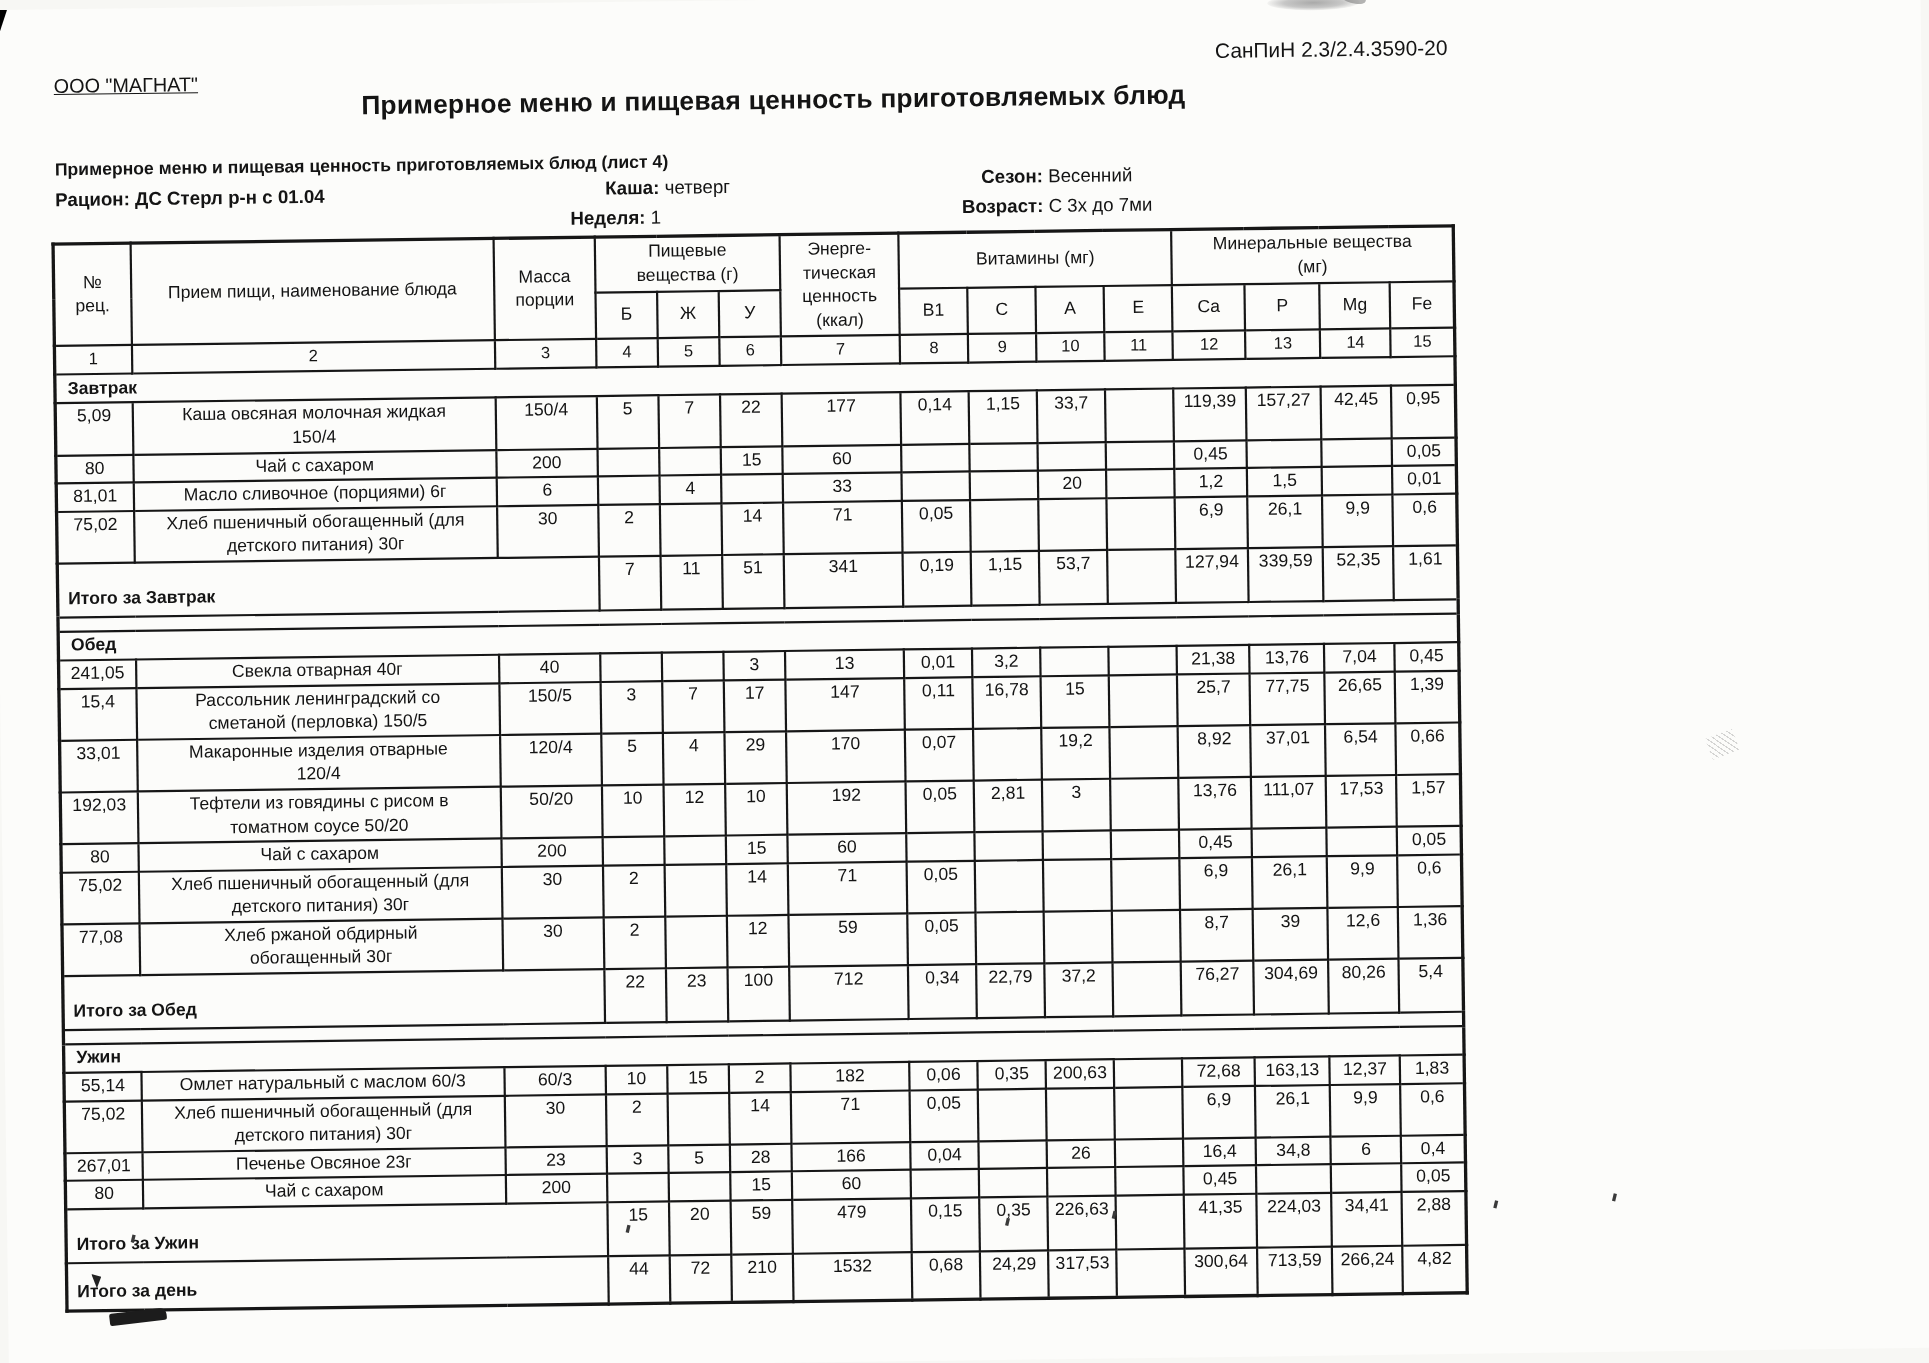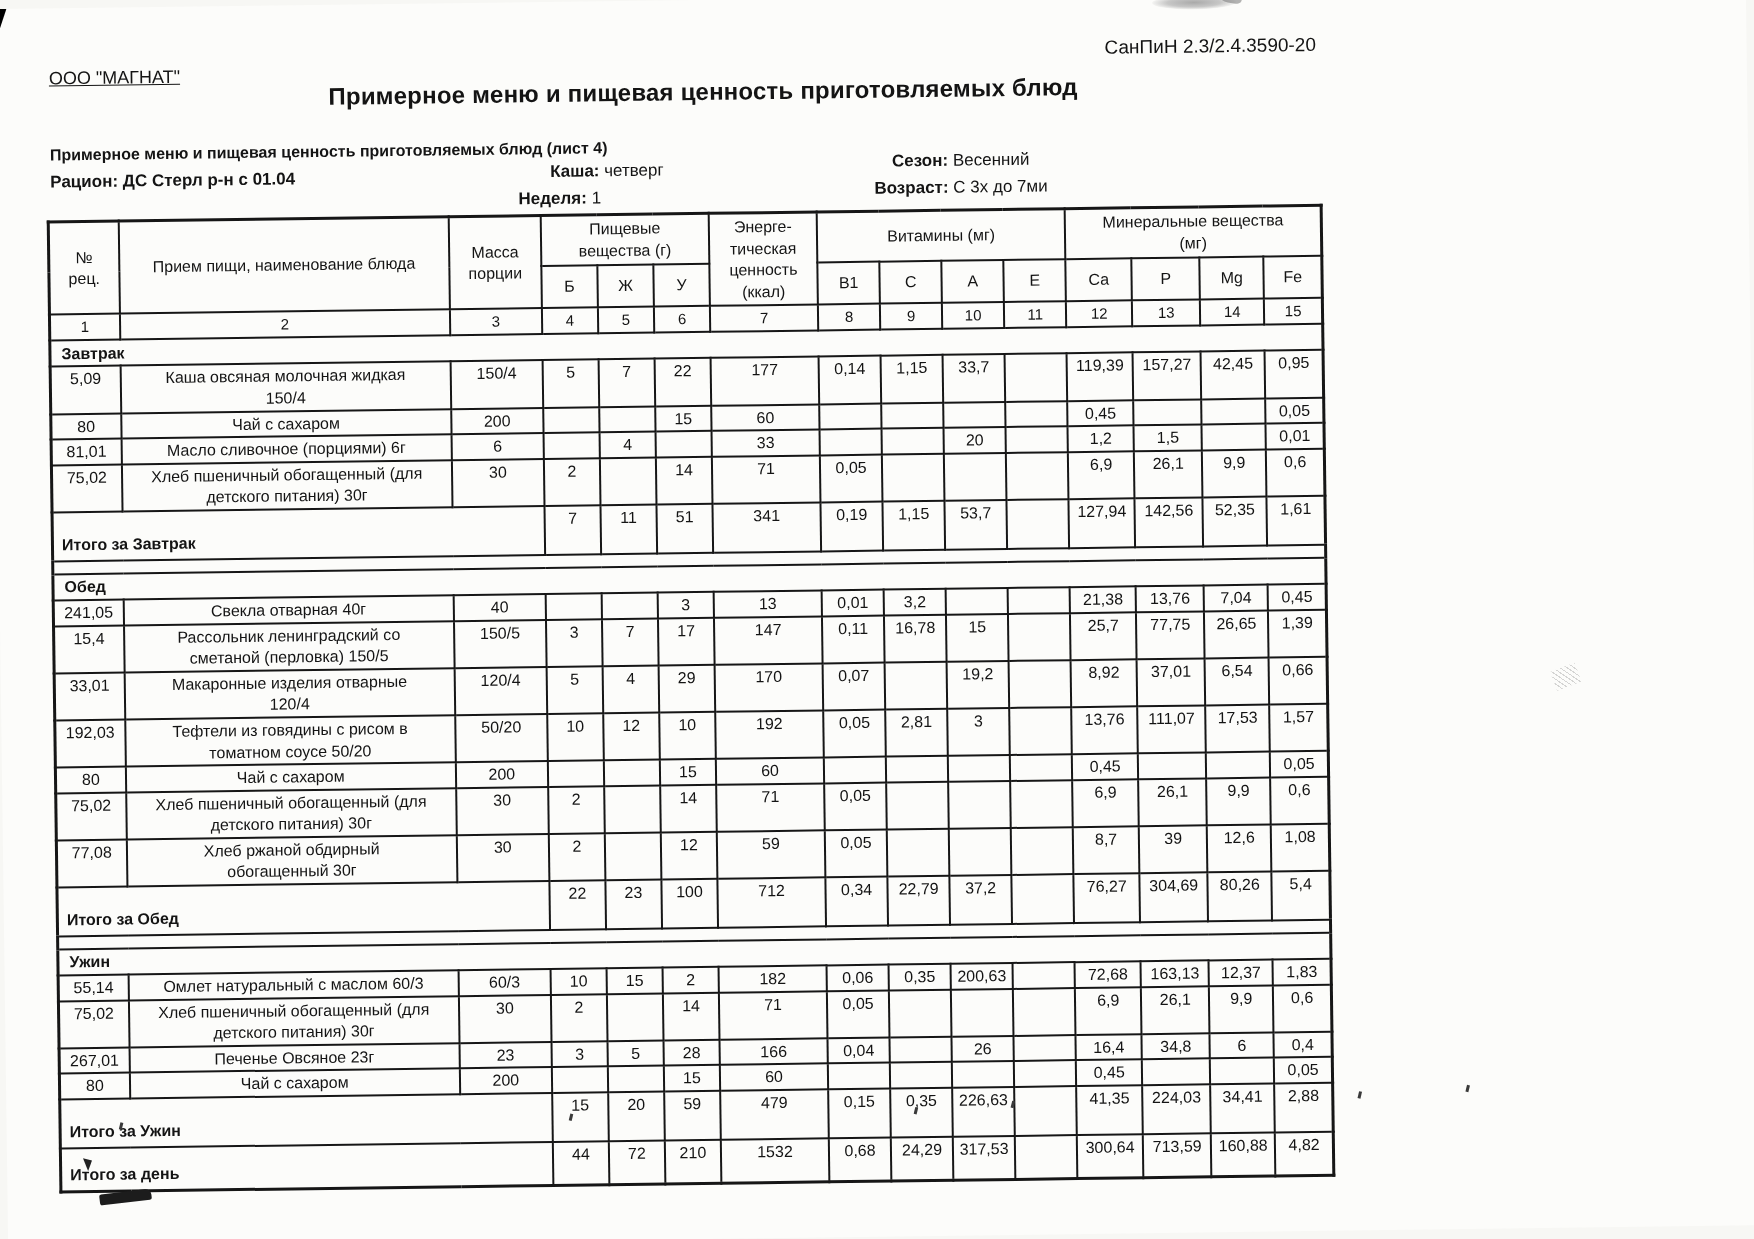--- a/index.html
+++ b/index.html
@@ -241,21 +241,21 @@
           <td class="total-label" colspan="3">Итого за Завтрак</td>
           <td>7</td>
           <td>11</td>
           <td>51</td>
           <td>341</td>
           <td>0,19</td>
           <td>1,15</td>
           <td>53,7</td>
           <td></td>
           <td>127,94</td>
-          <td>142,56</td>
+          <td>339,59</td>
           <td>52,35</td>
           <td>1,61</td>
         </tr>
         <tr class="spacer-row">
           <td colspan="15"></td>
         </tr>
         <tr class="section-row">
           <td colspan="15">Обед</td>
         </tr>
         <tr>
@@ -373,21 +373,21 @@
           <td></td>
           <td>12</td>
           <td>59</td>
           <td>0,05</td>
           <td></td>
           <td></td>
           <td></td>
           <td>8,7</td>
           <td>39</td>
           <td>12,6</td>
-          <td>1,08</td>
+          <td>1,36</td>
         </tr>
         <tr class="total-row">
           <td class="total-label" colspan="3">Итого за Обед</td>
           <td>22</td>
           <td>23</td>
           <td>100</td>
           <td>712</td>
           <td>0,34</td>
           <td>22,79</td>
           <td>37,2</td>
@@ -492,21 +492,21 @@
           <td>44</td>
           <td>72</td>
           <td>210</td>
           <td>1532</td>
           <td>0,68</td>
           <td>24,29</td>
           <td>317,53</td>
           <td></td>
           <td>300,64</td>
           <td>713,59</td>
-          <td>160,88</td>
+          <td>266,24</td>
           <td>4,82</td>
         </tr>
       </tbody>
   </table>
 
   <div class="artifact smudge-top"></div>
   <div class="artifact smudge-top2"></div>
   <div class="artifact corner-mark"></div>
   <div class="artifact ink-blob"></div>
   <div class="artifact ink-tip"></div>

